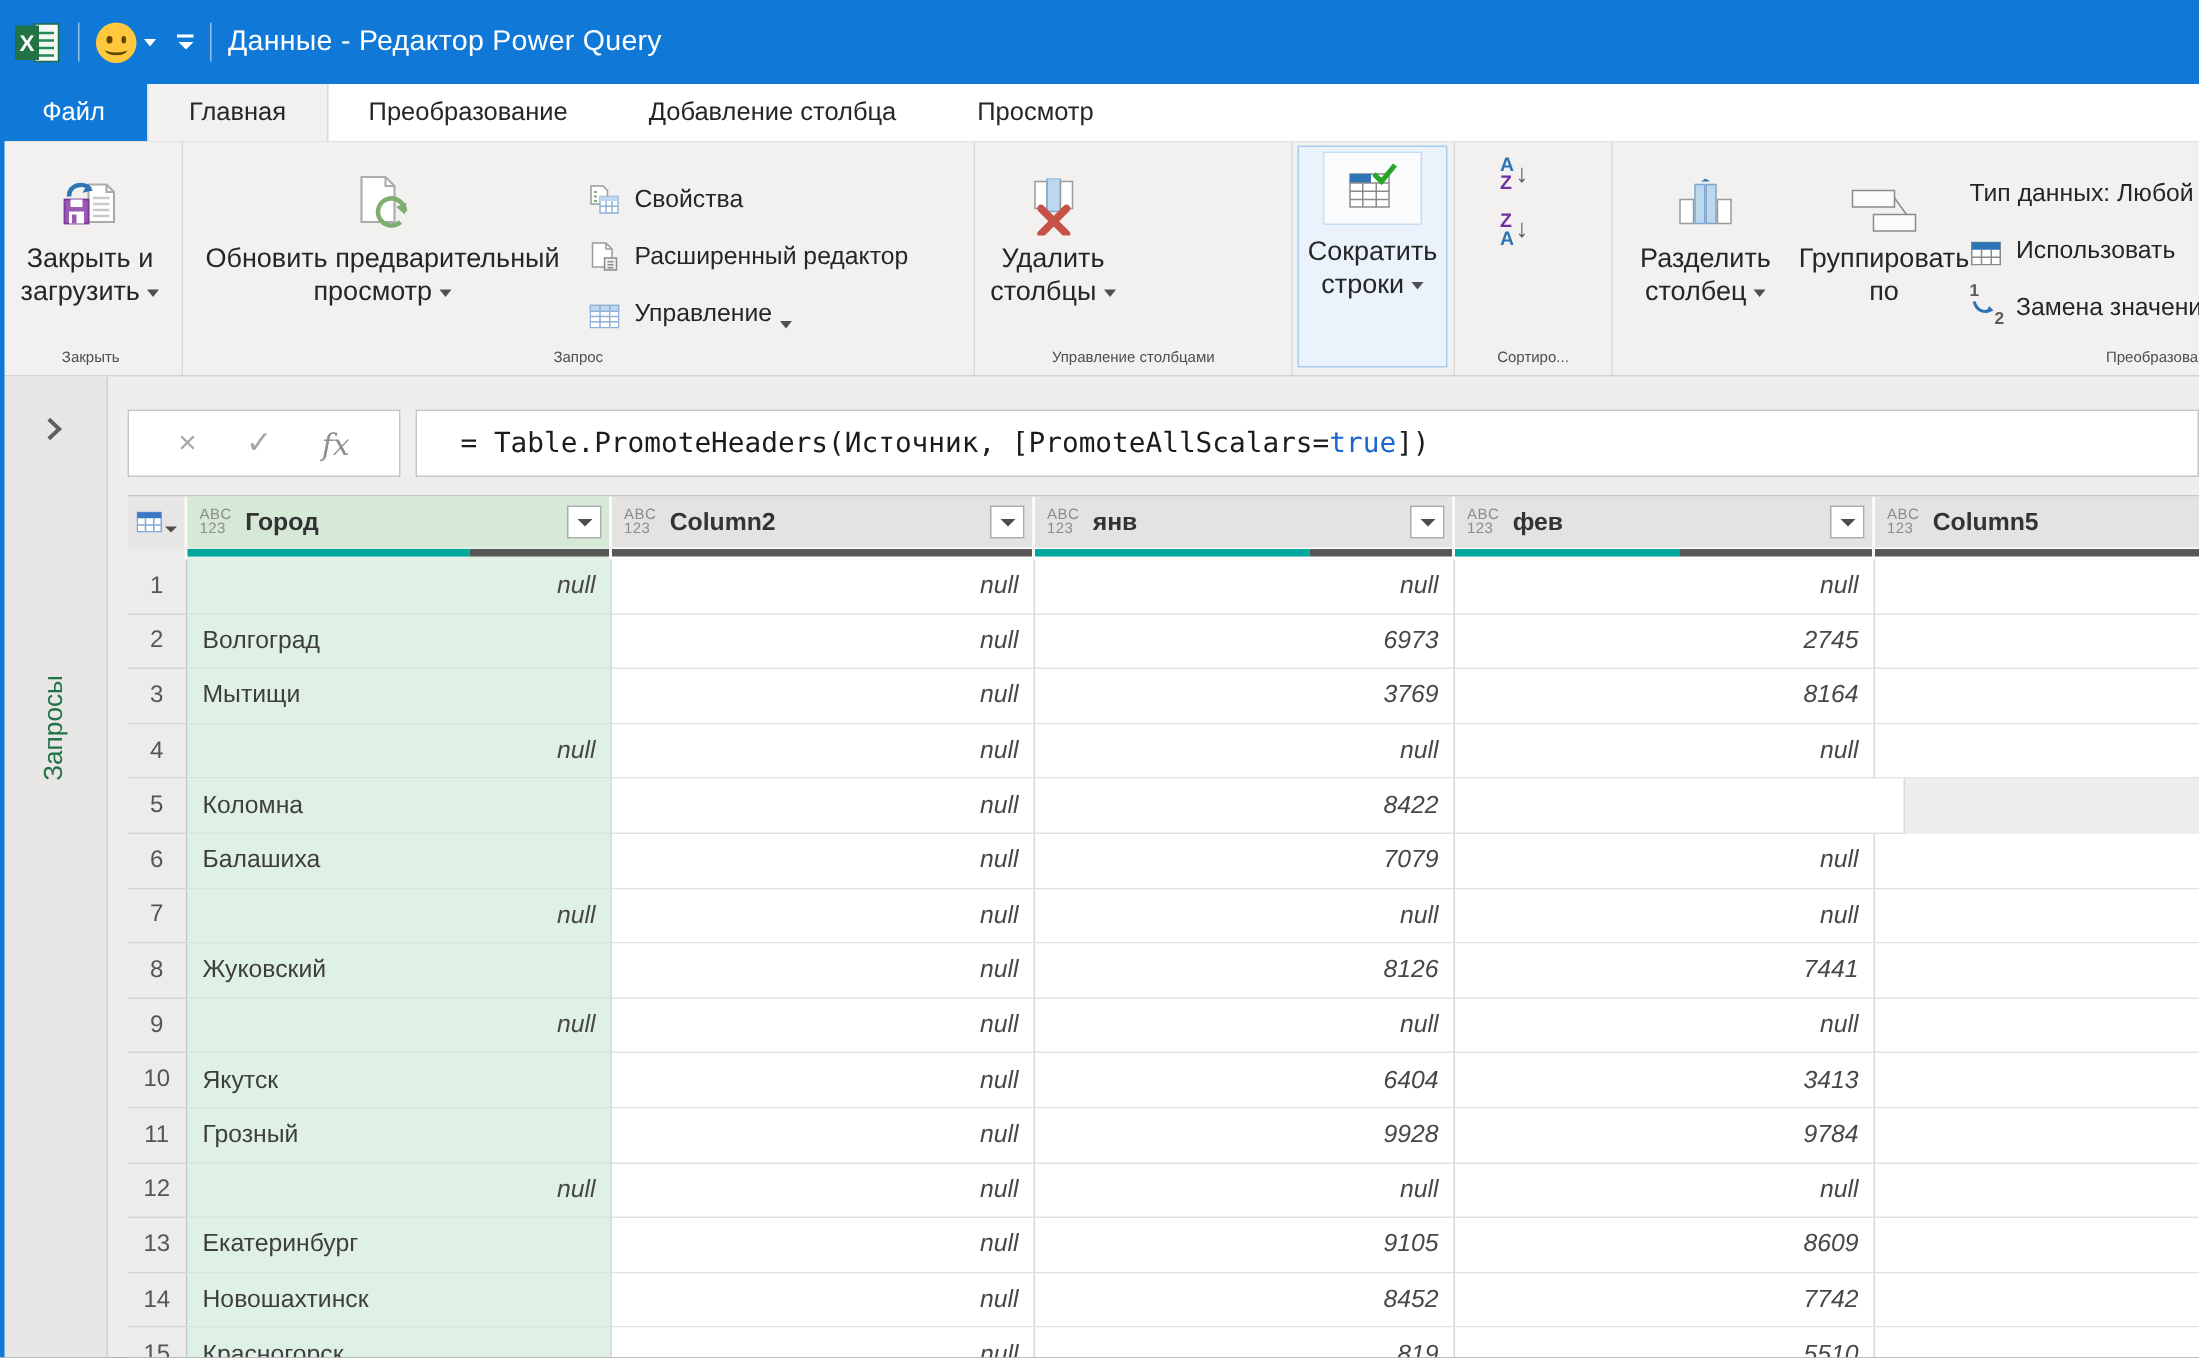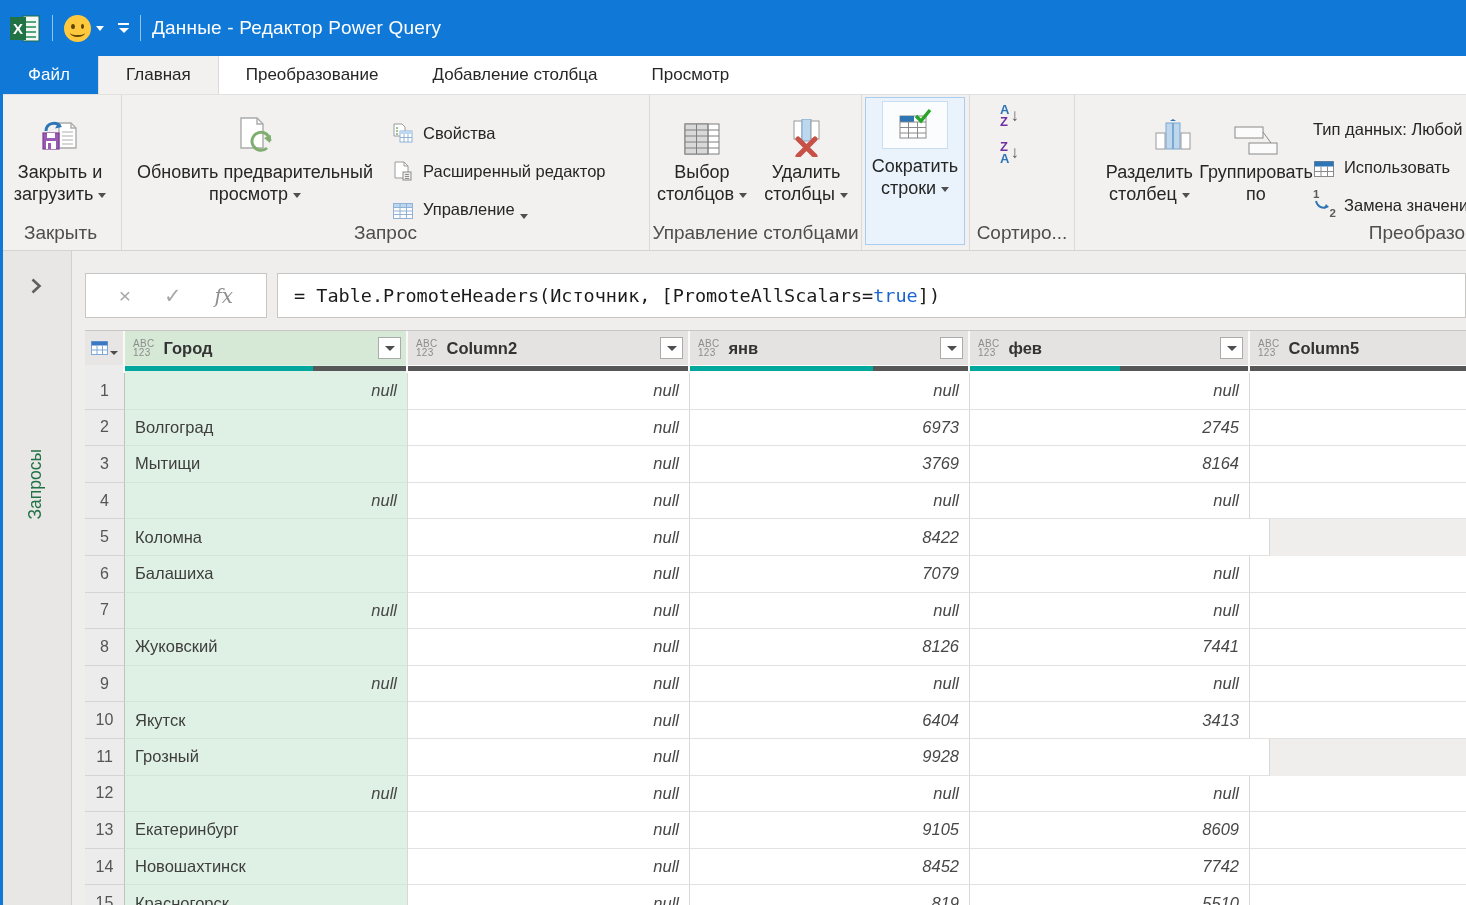--- a/index.html
+++ b/index.html
@@ -29,34 +29,34 @@
   .tabrow{position:absolute;left:0;top:56px;right:0;height:39px;background:#fff;display:flex;border-bottom:1px solid #E3E1DF;}
   .tab{height:100%;display:flex;align-items:center;justify-content:center;font-size:17px;cursor:pointer;
     padding:0 27px;white-space:nowrap;color:#262626;}
   .filetab{width:98px;padding:0;background:var(--titlebar-blue,#1079D8);color:#fff;}
   .tab.active{background:var(--ribbon-bg,#F2F1F0);border-left:1px solid #DCDAD8;border-right:1px solid #DCDAD8;}
 
   
   .ribbon{position:absolute;left:0;top:95px;right:0;height:156px;background:var(--ribbon-bg,#F2F1F0);
     border-bottom:1px solid #D5D3D1;display:flex;}
   .rgroup{position:relative;height:100%;border-right:1px solid #DCDAD8;flex:none;}
-  .glabel{position:absolute;bottom:6px;left:0;right:0;text-align:center;font-size:19px;color:#4E4E4E;white-space:nowrap;}
+  .glabel{position:absolute;bottom:6px;left:0;right:0;text-align:center;font-size:10px;color:#4E4E4E;white-space:nowrap;}
   .gcontent{display:flex;padding-top:4px;height:124px;}
   .bigbtn{display:flex;flex-direction:column;align-items:center;cursor:pointer;flex:none;}
   .bigicon{height:62px;display:flex;align-items:flex-end;justify-content:center;padding-bottom:4px;}
   .biglabel{font-size:18px;line-height:22px;color:#262626;text-align:center;white-space:nowrap;}
   .smallcol{display:flex;flex-direction:column;padding-top:6px;flex:none;}
   .smallbtn{display:flex;align-items:flex-end;height:38px;font-size:16.5px;color:#262626;white-space:nowrap;cursor:pointer;}
   .smallicon{width:22px;margin-right:9px;flex:none;display:flex;justify-content:center;}
   .g1{width:122px;} .g1 .bigbtn{width:120px;}
   .g2{width:528px;} .g2 .bigbtn{width:266px;} .g2 .smallcol{margin-left:4px;}
   .g3{width:212px;} .g3 .bigbtn{width:104px;}
   .g4{width:108px;}
   .g5{width:105px;}
-  .g6{width:720px;border-right:none;} .g6 .bigbtn.split{width:112px;margin-left:6px;align-items:flex-end;} .g6 .bigbtn.gby{width:126px;}
+  .g6{width:720px;border-right:none;} .g6 .bigbtn.split{width:112px;margin-left:6px;} .g6 .bigbtn.gby{width:126px;}
   .g6 .smallcol{position:absolute;left:238px;top:0;}
   .g6 .glabel{left:238px;right:auto;width:260px;}
   .hlbox{position:absolute;left:3px;right:4px;top:2px;bottom:5px;border:1px solid var(--highlight-border,#A9CDEE);
     background:#EAF3FB;display:flex;flex-direction:column;align-items:center;cursor:pointer;}
   .hlicon{margin-top:3px;border:1px solid #C7DDF2;background:#FAFCFE;padding:6px 15px 4px 15px;}
   .sortbtn{display:flex;align-items:center;height:32px;margin:5px 0 2px 30px;cursor:pointer;}
   .sortletters{display:flex;flex-direction:column;font-weight:bold;font-size:13px;line-height:12px;}
   .sortletters .la{color:#2E74B5;} .sortletters .lz{color:#7030A0;}
   .sortarrow{font-size:17px;color:#5a5a5a;margin-left:1px;}
   .rv{position:relative;width:22px;height:22px;}
@@ -68,21 +68,21 @@
   .sidebar{position:absolute;left:0;top:251px;bottom:0;width:72px;background:#E8E7E6;border-right:1px solid #D2D0CE;
     display:flex;flex-direction:column;align-items:center;z-index:5;}
   .sb-chevron{margin-top:26px;cursor:pointer;}
   .qlabel{margin-top:150px;writing-mode:vertical-rl;transform:rotate(180deg);font-size:17.5px;color:var(--excel-green,#217346);}
 
   .fxbox{position:absolute;left:85px;top:273px;width:182px;height:45px;background:#fff;border:1px solid #C8C6C4;
     display:flex;align-items:center;justify-content:space-evenly;}
   .fxbox .ic{color:#A6A6A6;font-size:21px;cursor:pointer;}
   .fxbox .fx{font-family:"DejaVu Serif",serif;font-style:italic;font-size:20px;color:#8F8F8F;}
   .formula{position:absolute;left:277px;top:273px;right:0;height:45px;background:#fff;border:1px solid #C8C6C4;
-    display:flex;align-items:center;padding-left:16px;font-family:"DejaVu Sans Mono","Liberation Mono",monospace;
+    display:flex;align-items:center;padding-left:29px;font-family:"DejaVu Sans Mono","Liberation Mono",monospace;
     font-size:18.5px;color:#1B1B1B;white-space:pre;overflow:hidden;}
   .formula .kw{color:var(--keyword-blue,#1A66D1);}
 
   
   .grid{position:absolute;left:85px;top:330px;right:0;bottom:0;overflow:hidden;border-top:1px solid #C9C7C5;}
   .ghead{display:flex;height:34px;}
   .gquality{display:flex;height:8px;}
   .gbody{}
   .trow{display:flex;height:36.6px;}
   .hcell{position:relative;flex:none;display:flex;align-items:center;padding:0 8px;background:#E4E3E2;
@@ -237,33 +237,20 @@
           </div>
         </div>
       </div>
       <div class="glabel">Запрос</div>
     </div>
 
     <div class="rgroup g3">
       <div class="gcontent">
         <div class="bigbtn">
           <div class="bigicon">
-            <svg width="40" height="36" viewBox="0 0 40 36">
-              <rect x="3" y="3" width="34" height="30" fill="#fff" stroke="#7F7F7F"></rect>
-              <rect x="3" y="3" width="23" height="30" fill="#D9D9D9" stroke="#7F7F7F"></rect>
-              <path d="M14.5 3 v30 M26 3 v30 M3 9 h34 M3 15 h34 M3 21 h34 M3 27 h34" stroke="#7F7F7F"></path>
-            </svg>
-          </div>
-          <div class="biglabel">
-            <span>Выбор</span><br>
-            <span>столбцов</span><span class="caret"></span>
-          </div>
-        </div>
-        <div class="bigbtn">
-          <div class="bigicon">
             <svg width="40" height="38" viewBox="0 0 40 38">
               <rect x="8" y="2" width="8" height="18" fill="#fff" stroke="#9A9A9A"></rect>
               <rect x="16" y="0" width="9" height="22" fill="#BDD7EE" stroke="#7DA7CC"></rect>
               <rect x="25" y="2" width="8" height="18" fill="#fff" stroke="#9A9A9A"></rect>
               <path d="M12 20 L29 37 M29 20 L12 37" stroke="#C75146" stroke-width="5" stroke-linecap="round"></path>
             </svg>
           </div>
           <div class="biglabel">
             <span>Удалить</span><br>
             <span>столбцы</span><span class="caret"></span>
@@ -556,20 +543,21 @@
           <div class="cell c1 nullv">null</div>
           <div class="cell c2 numv">6404</div>
           <div class="cell c3 numv">3413</div>
           <div class="cell c4"></div>
         </div>
         <div class="trow">
           <div class="cell rownum">11</div>
           <div class="cell c0 selcol">Грозный</div>
           <div class="cell c1 nullv">null</div>
           <div class="cell c2 numv">9928</div>
+          <div class="cell c3 numv">9784</div>
           <div class="cell c4"></div>
         </div>
         <div class="trow">
           <div class="cell rownum">12</div>
           <div class="cell c0 selcol nullv">null</div>
           <div class="cell c1 nullv">null</div>
           <div class="cell c2 nullv">null</div>
           <div class="cell c3 nullv">null</div>
           <div class="cell c4"></div>
         </div>

